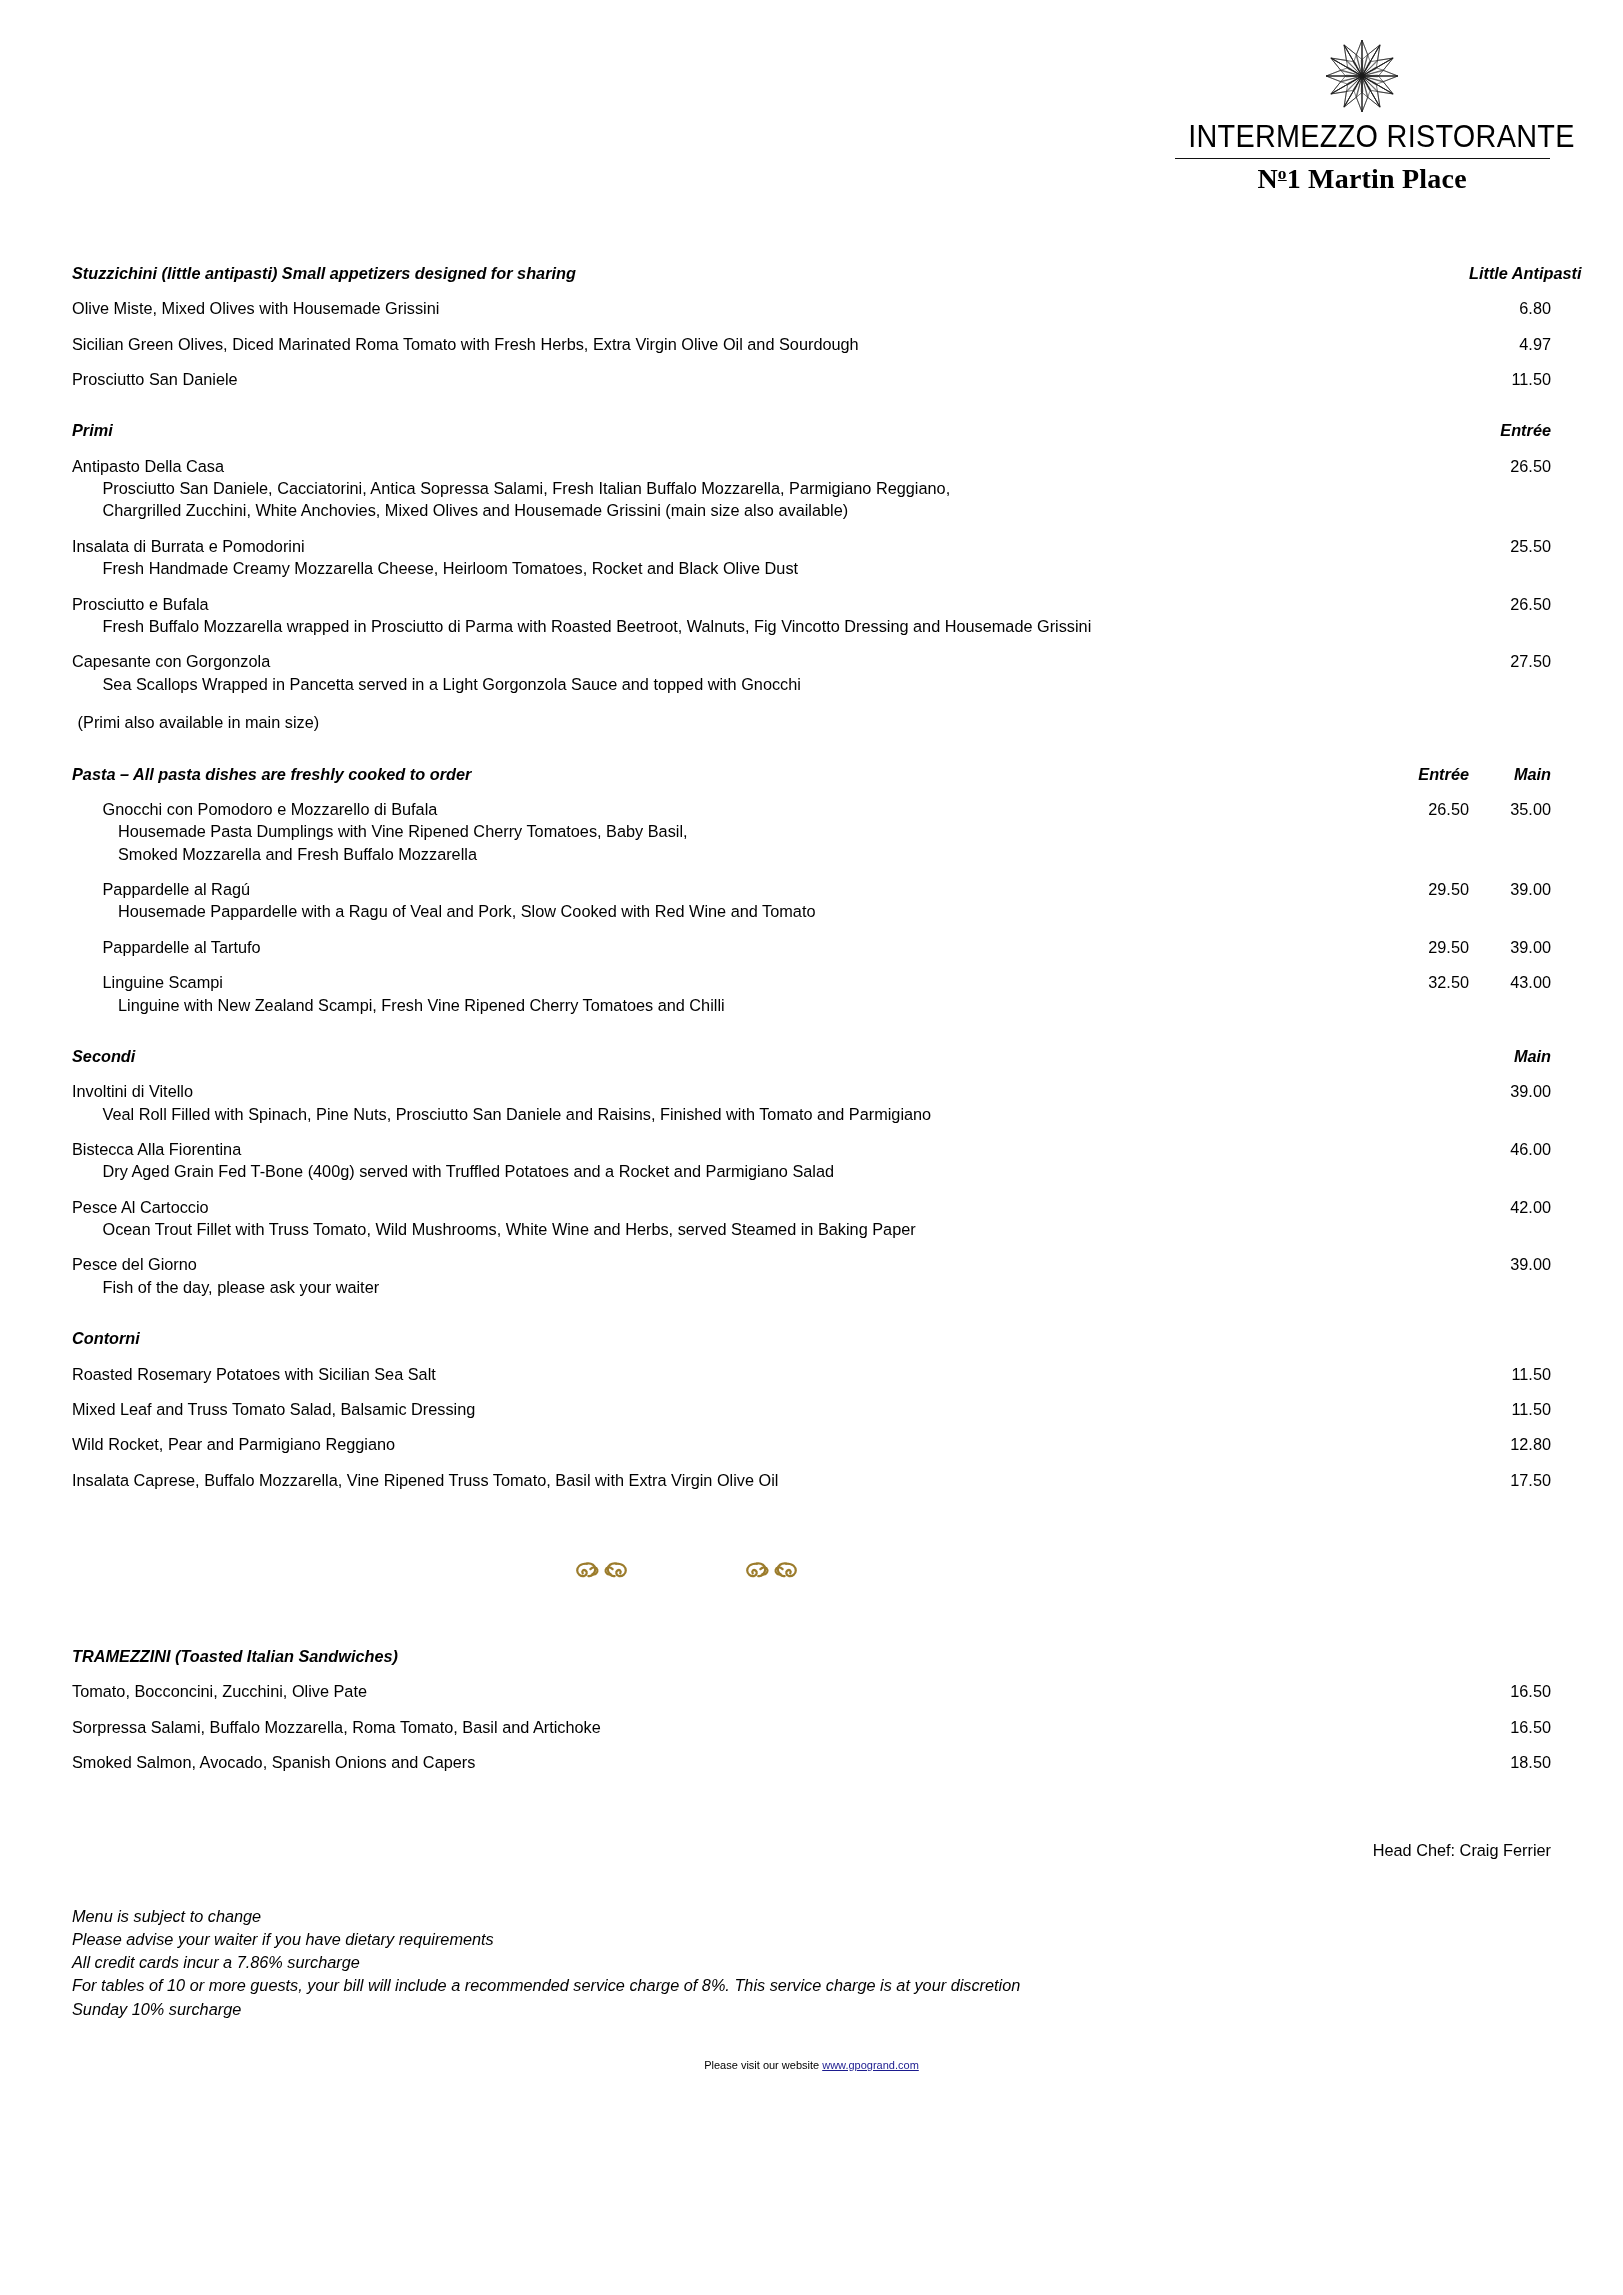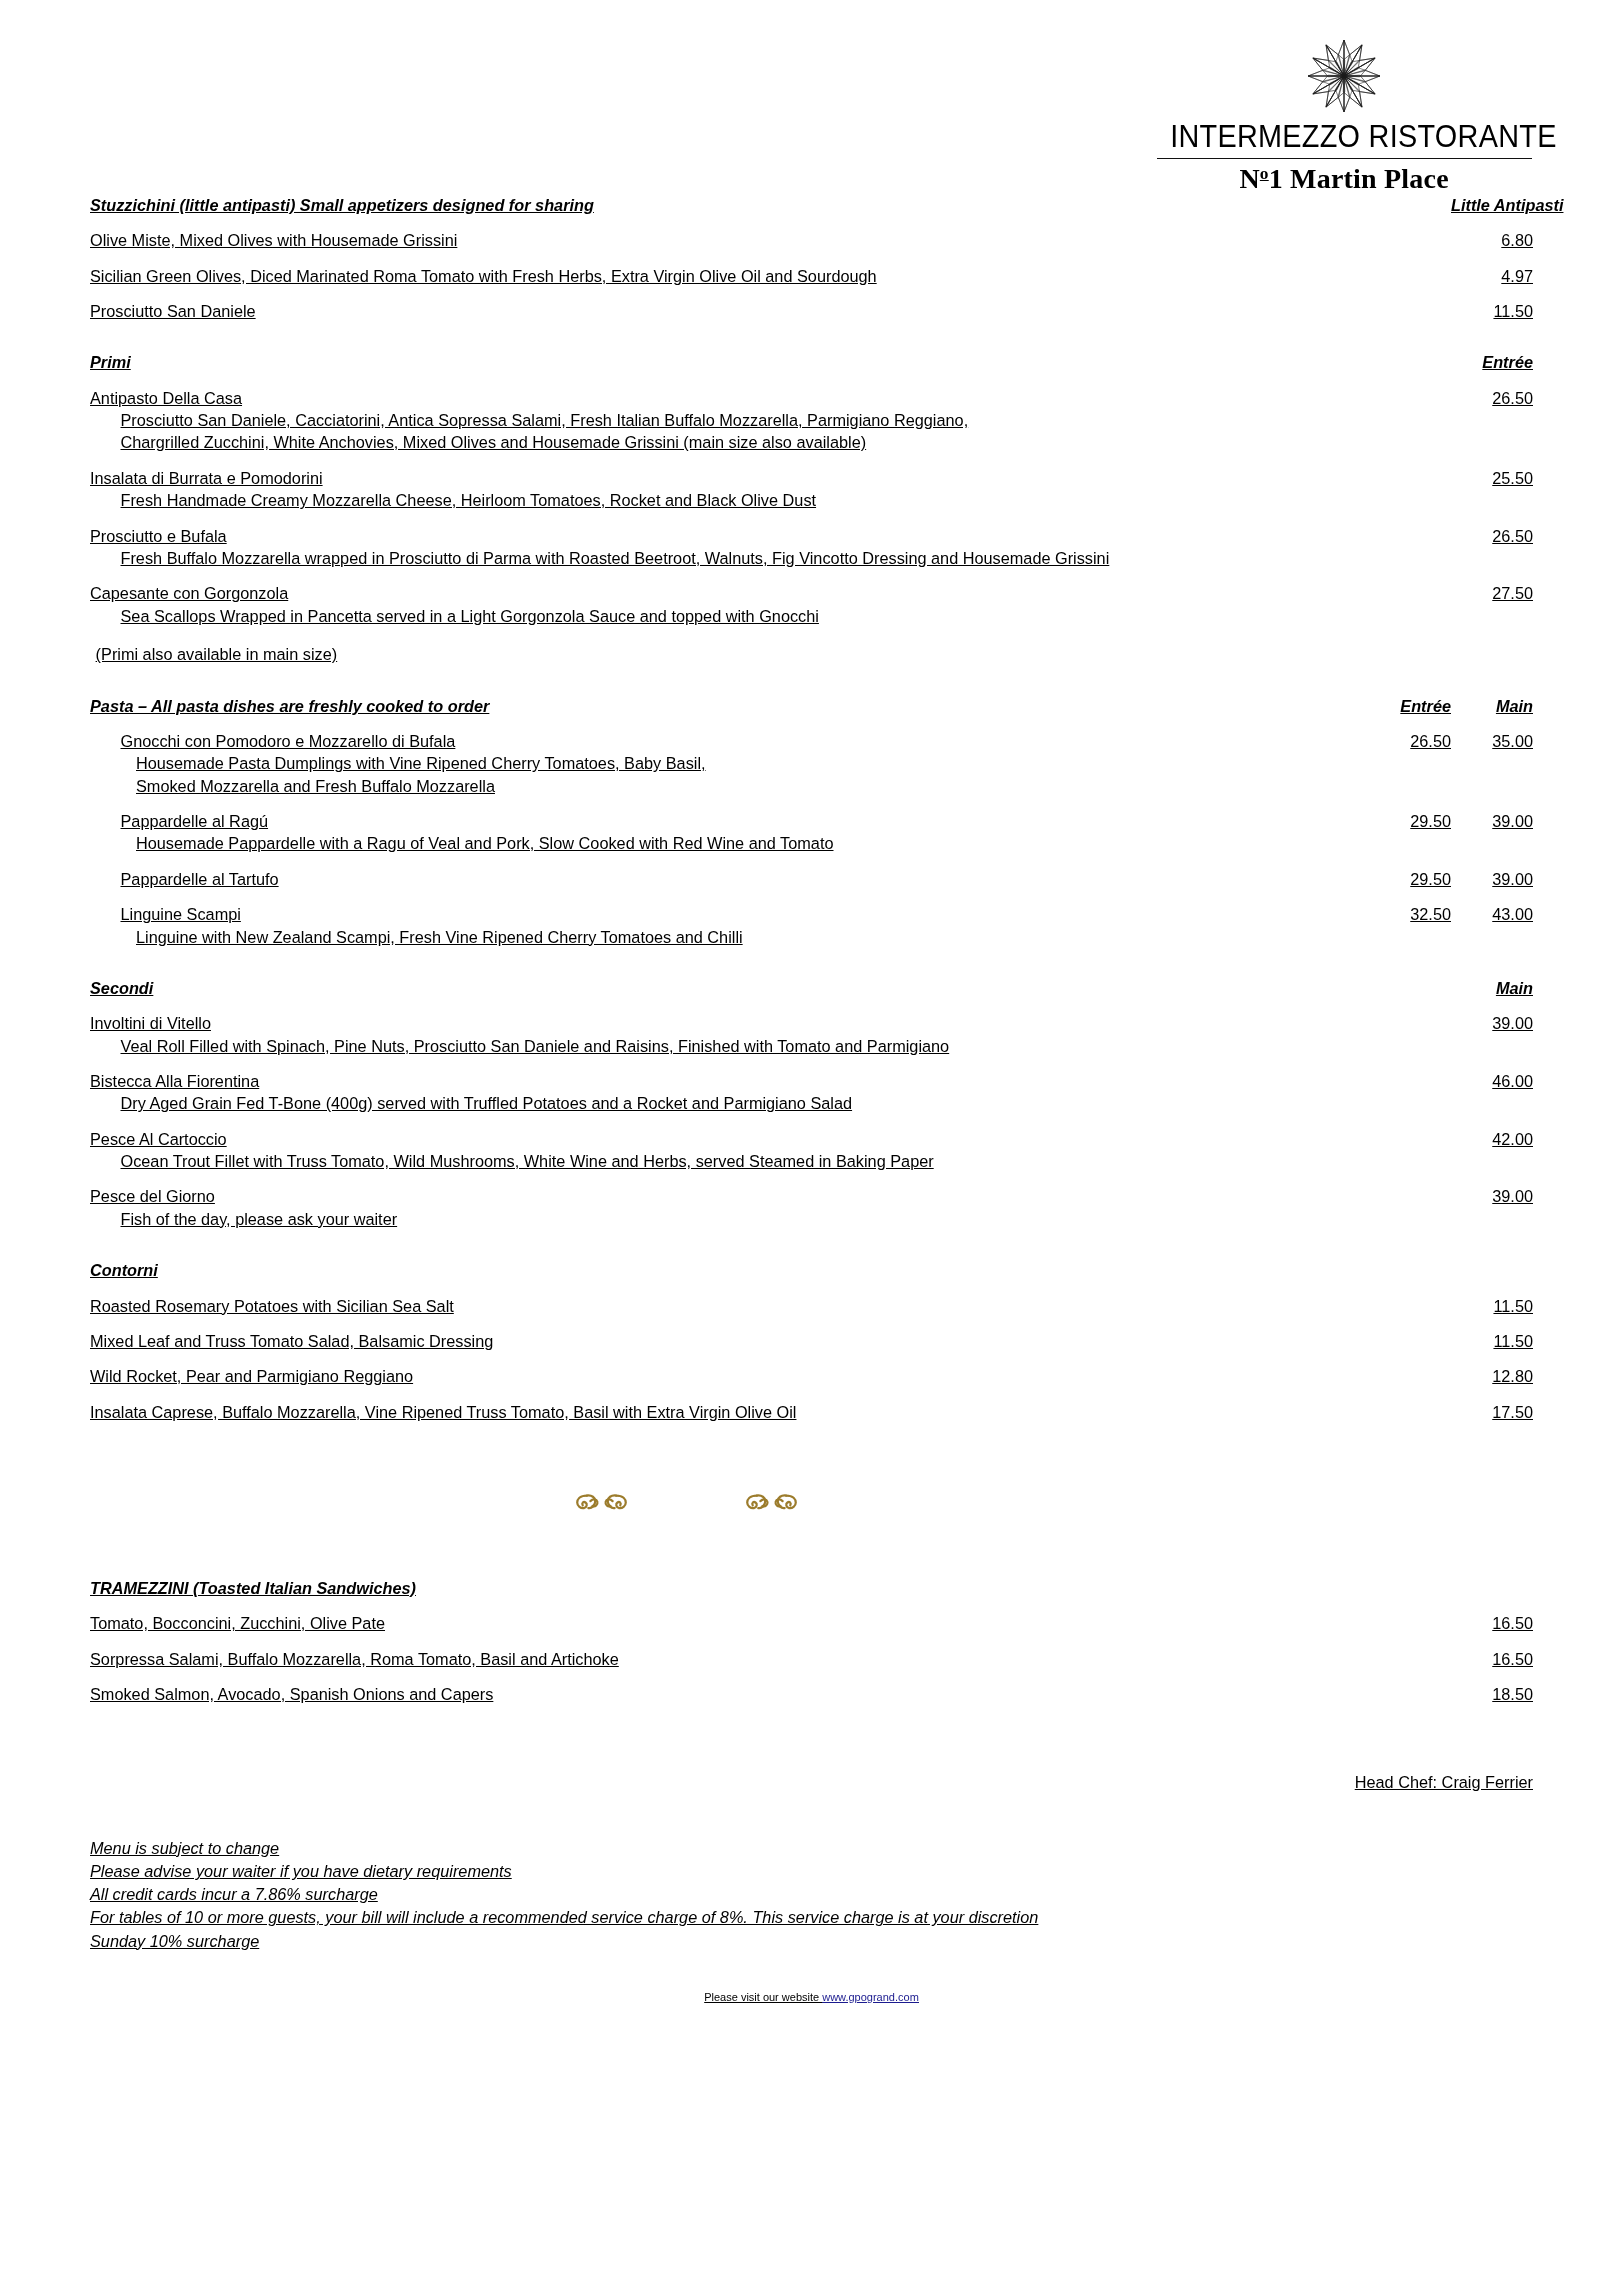--- a/index.html
+++ b/index.html
@@ -13,21 +13,21 @@
     font-family: "Liberation Sans", sans-serif;
     color: #000000;
     position: relative;
     overflow: hidden;
   }
   .page {
     position: relative;
     width: 1623px;
     height: 2128px;
     box-sizing: border-box;
-    padding: 0 90px;
+    padding: 0 72px;
     border-radius: 30px;
   }
 
   
   .header {
     padding-top: 37px;
     display: flex;
     justify-content: flex-end;
   }
   .brand {
@@ -62,23 +62,23 @@
     white-space: nowrap;
   }
   .brand-sub sup {
     font-size: 0.62em;
     vertical-align: 0.52em;
     text-decoration: underline;
   }
 
   
   .menu {
+    margin-top: 68px;
     font-size: 16.3px;
     line-height: 1.28;
-    text-decoration: underline;
   }
 
   .row {
     display: flex;
     align-items: baseline;
     width: 100%;
   }
   .row .text {
     flex: 1 1 auto;
     min-width: 0;

